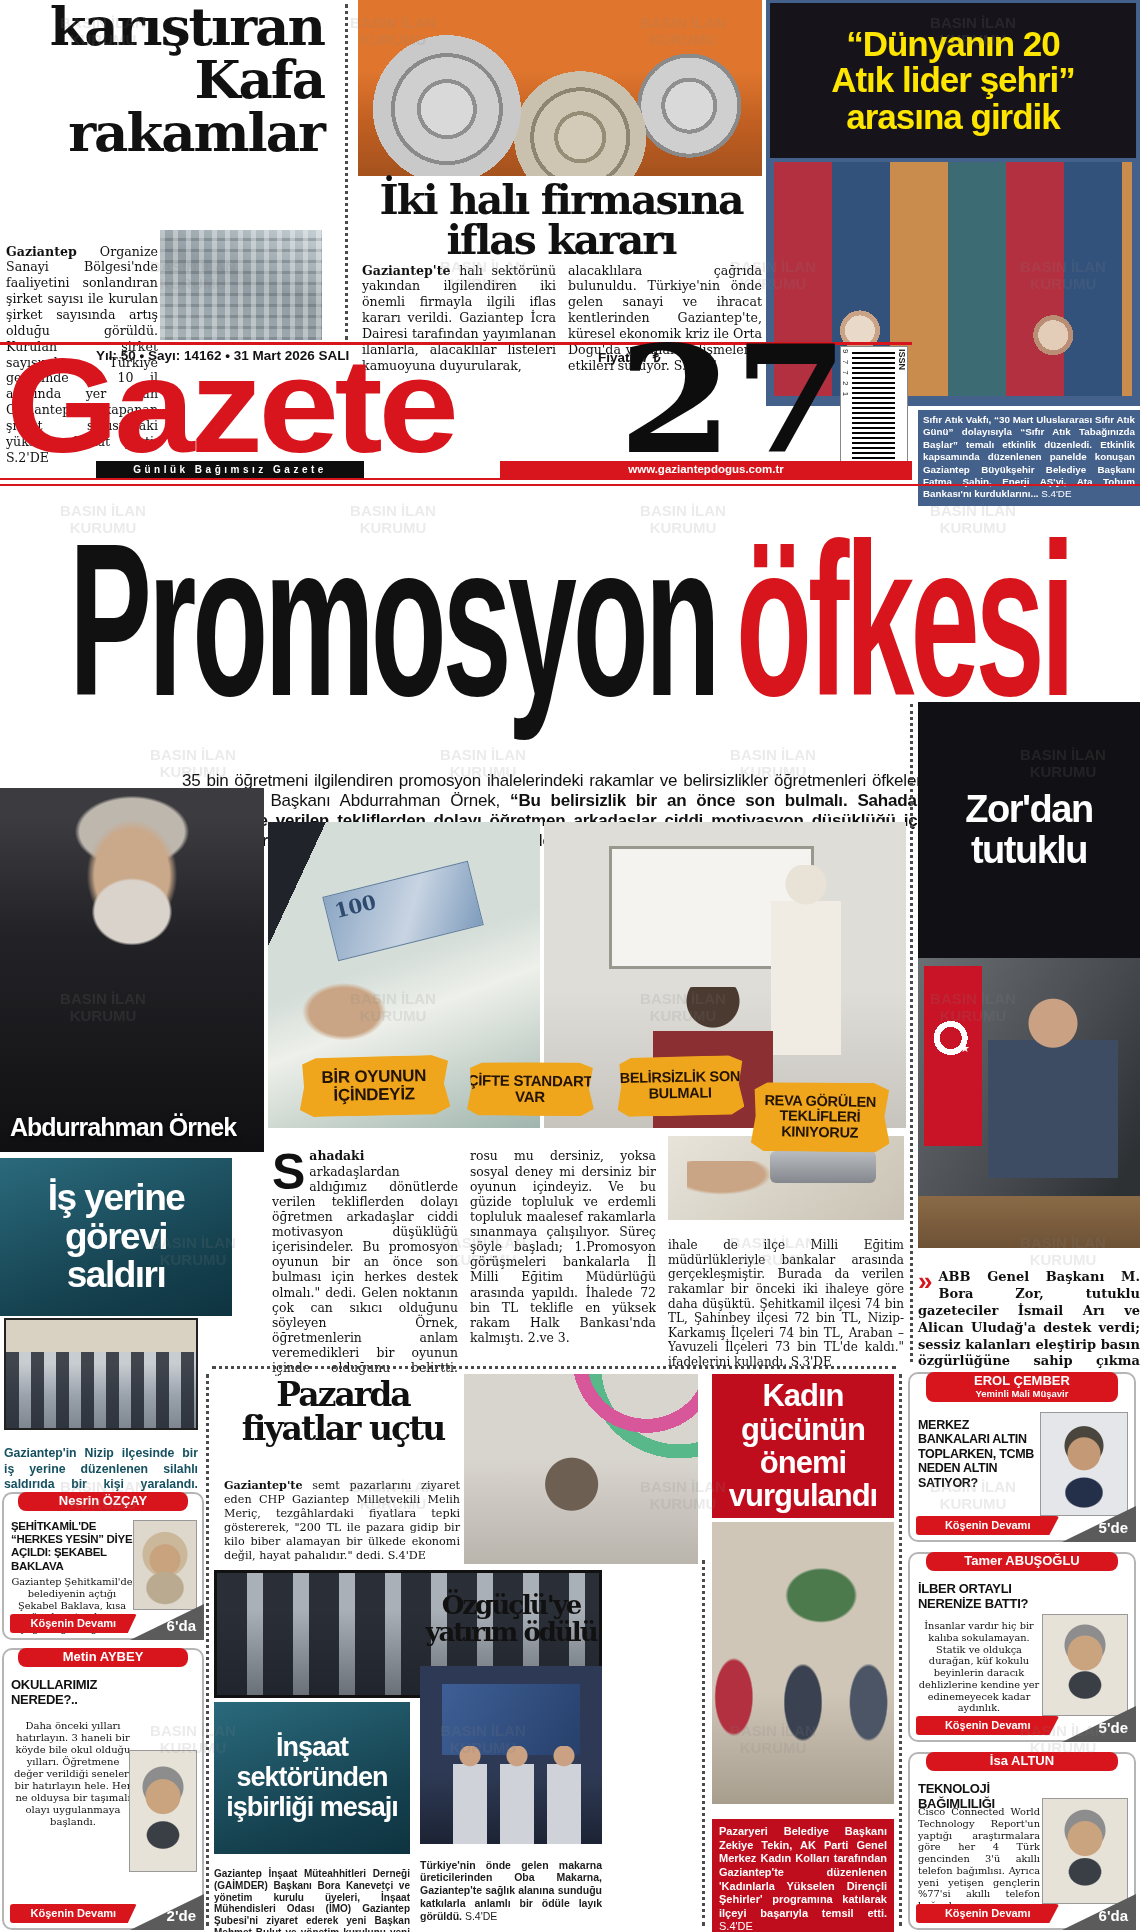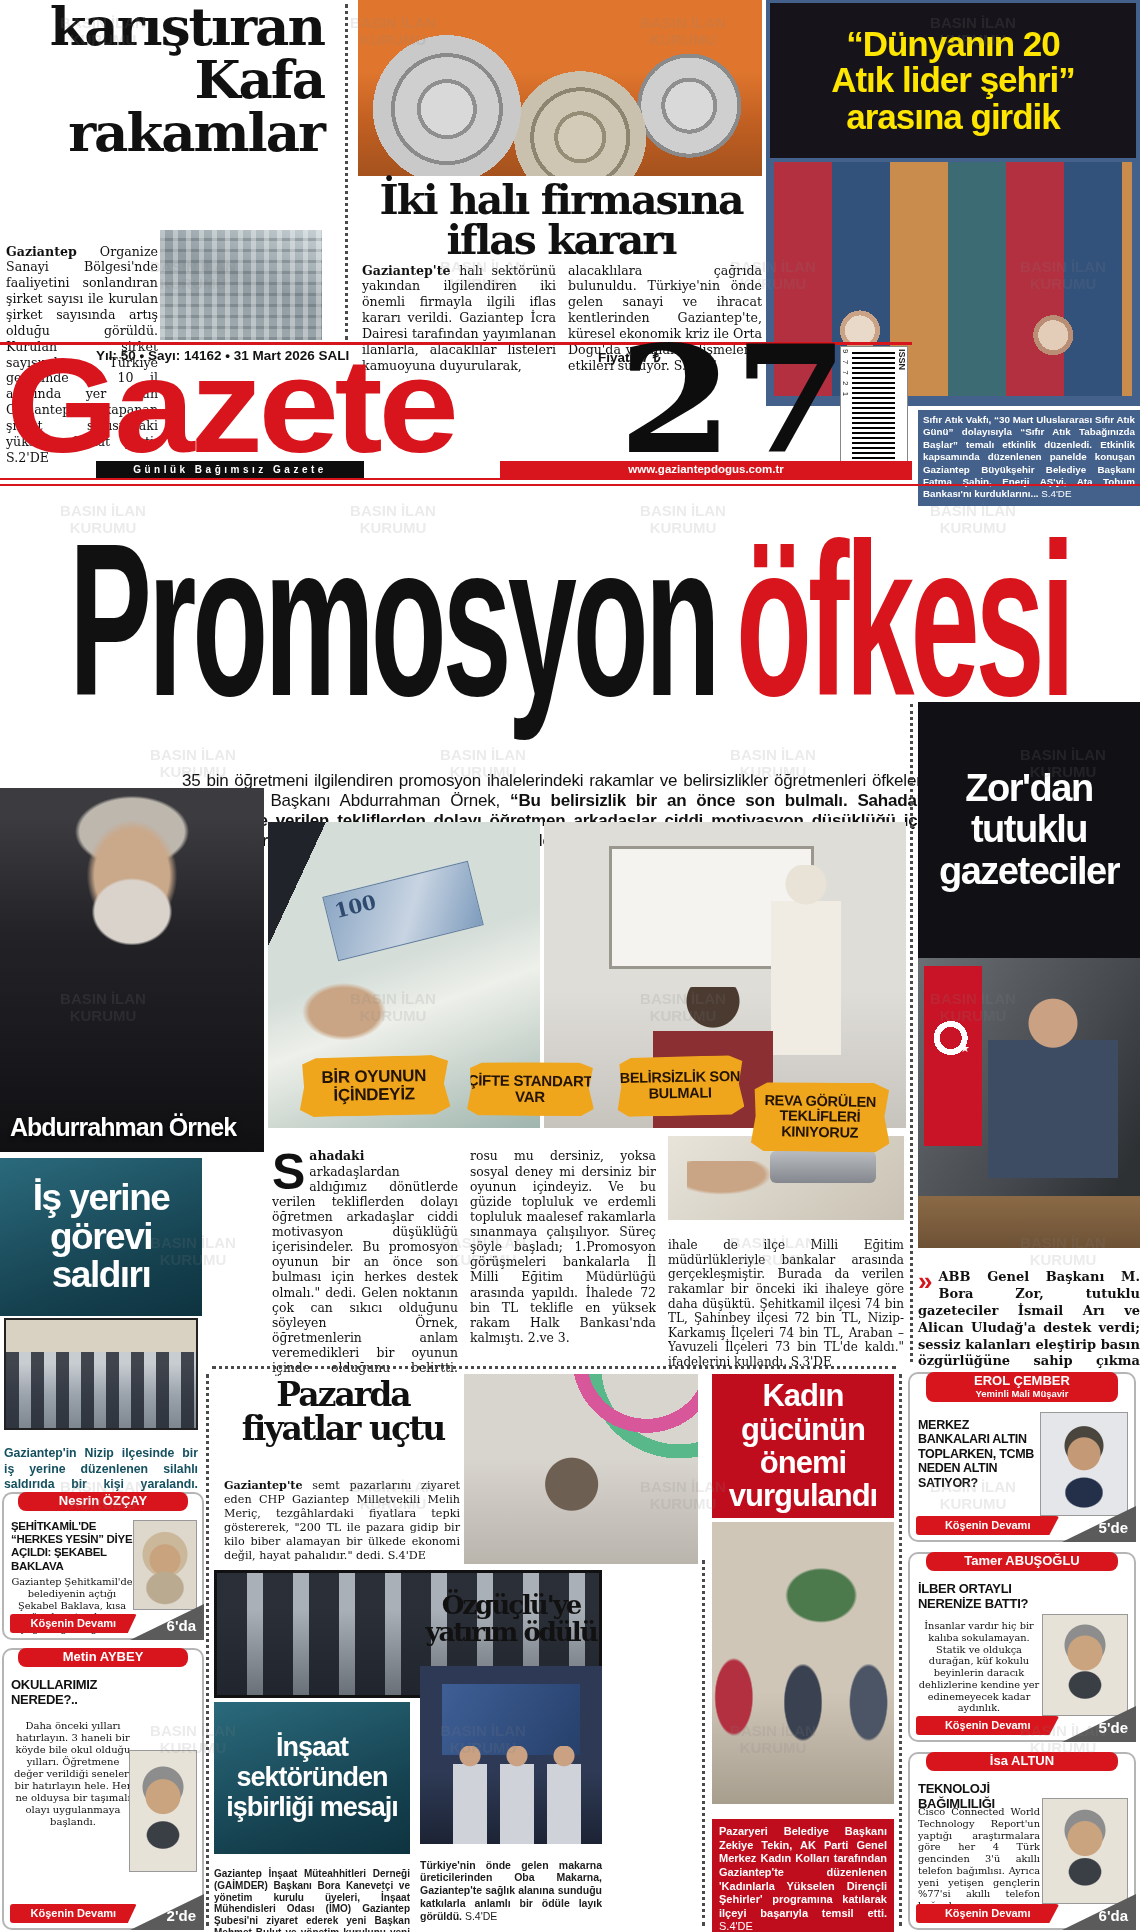--- a/index.html
+++ b/index.html
@@ -123,21 +123,21 @@
   .zor-man{position:absolute;left:70px;top:40px;width:130px;height:180px;background:
      radial-gradient(circle at 50% 14%,#caa183 0 24px,transparent 25px),
      linear-gradient(180deg,transparent 0 42px,#3d4b63 42px 100%);border-radius:40px 40px 0 0}
   .desk{position:absolute;left:0;bottom:0;width:100%;height:18%;background:linear-gradient(#8a6a46,#6e5236)}
   #zor-cap{left:918px;top:1256px;width:222px;font-family:"DejaVu Serif",serif;font-weight:bold;
            font-size:13px;line-height:1.3;text-align:justify}
   .chev{color:#d8151c;font-weight:bold;font-size:26px;line-height:.8;float:left;margin:2px 6px 0 0;
         font-family:"Liberation Sans",sans-serif}
 
   
-  #attack-box{left:0;top:1158px;width:202px;height:158px;background:linear-gradient(160deg,#2a6a7c,#15404e 70%,#0e3340);
+  #attack-box{left:0;top:1158px;width:232px;height:158px;background:linear-gradient(160deg,#2a6a7c,#15404e 70%,#0e3340);
               color:#fff;display:flex;flex-direction:column;justify-content:center;text-align:center;
               font-weight:bold;font-size:37px;line-height:1.05;letter-spacing:-1.5px}
   .ph-police{background:
      linear-gradient(180deg,#d9d2c2 0 30%,transparent 30%),
      repeating-linear-gradient(90deg,rgba(25,30,40,.78) 0 13px,transparent 13px 25px),
      linear-gradient(180deg,#c8cdd2 0 40%,#9aa2ab 70%,#7e868f)}
   #attack-cap{left:4px;top:1434px;width:194px;color:#14505f;font-weight:bold;font-size:12.3px;
               line-height:1.25;text-align:justify}
 
   
@@ -278,21 +278,20 @@
   <div class="photo ph-count" style="left:668px;top:1136px;width:236px;height:84px">
     <div class="machine"></div>
     <div class="hand"></div>
   </div>
   <p class="bodycol" style="left:668px;top:1226px;width:236px;height:138px;font-size:12px"><span>ihale de ilçe Milli Eğitim müdürlükleriyle bankalar arasında gerçekleşmiştir. Burada da verilen rakamlar bir önceki iki ihaleye göre daha düşüktü. Şehitkamil ilçesi 74 bin TL, Şahinbey ilçesi 72 bin TL, Nizip- Karkamış İlçeleri 74 bin TL, Araban –Yavuzeli İlçeleri 73 bin TL'de kaldı." ifadelerini kullandı. </span><span class="pgref">S.3'DE</span></p>
 
   <div class="vdot" style="left:910px;top:704px;height:658px"></div>
 
   <div class="abs" id="zor-black">
     <div>Zor'dan tutuklu</div>
-    <div>gazeteciler</div>
   </div>
   <div class="photo ph-zor" style="left:918px;top:958px;width:222px;height:290px">
     <div class="flag">
         <span class="flag-star">★</span>
       </div>
     <div class="zor-man"></div>
     <div class="desk"></div>
   </div>
   <p class="abs" id="zor-cap"><span class="chev">»</span><b>ABB</b><span> Genel Başkanı M. Bora Zor, tutuklu gazeteciler İsmail Arı ve Alican Uludağ'a destek verdi; sessiz kalanları eleştirip basın özgürlüğüne sahip çıkma çağrısı yaptı. </span><span class="pgref">S.2'DE</span></p>
 

